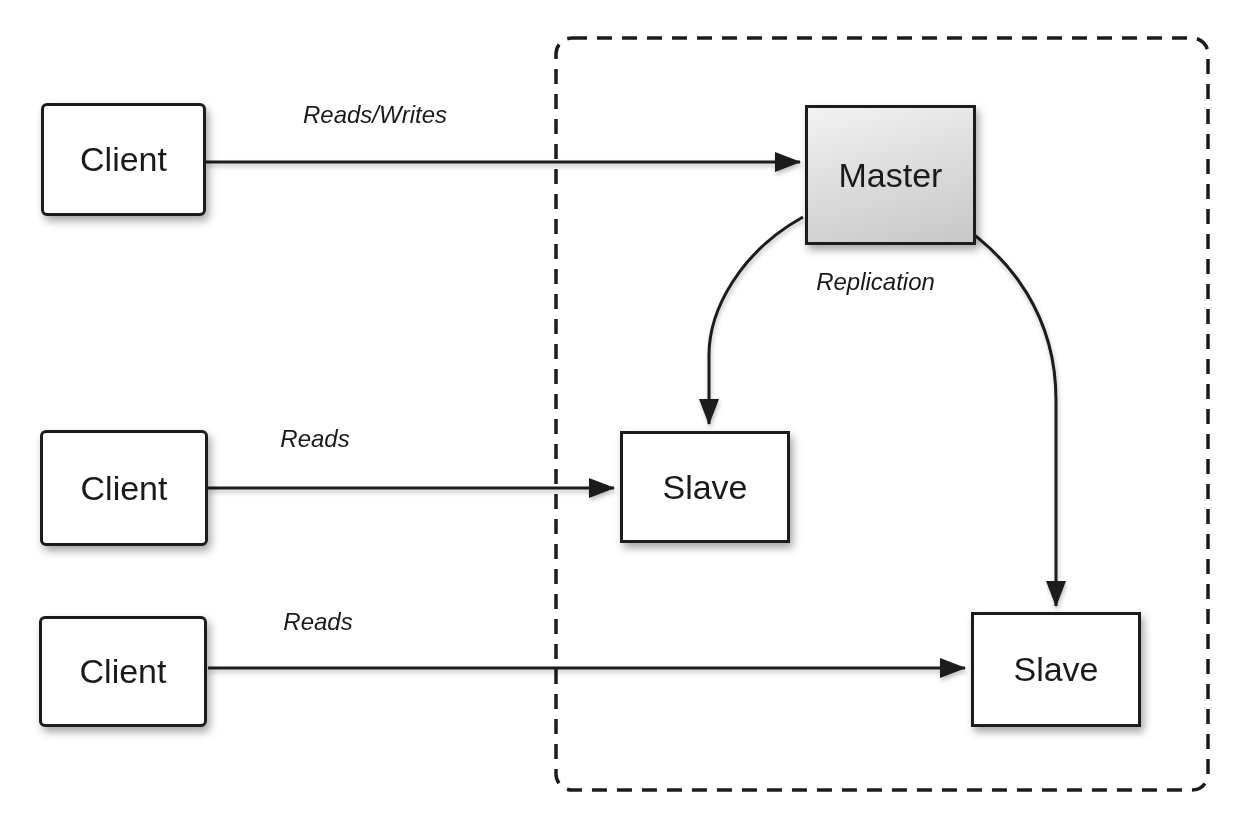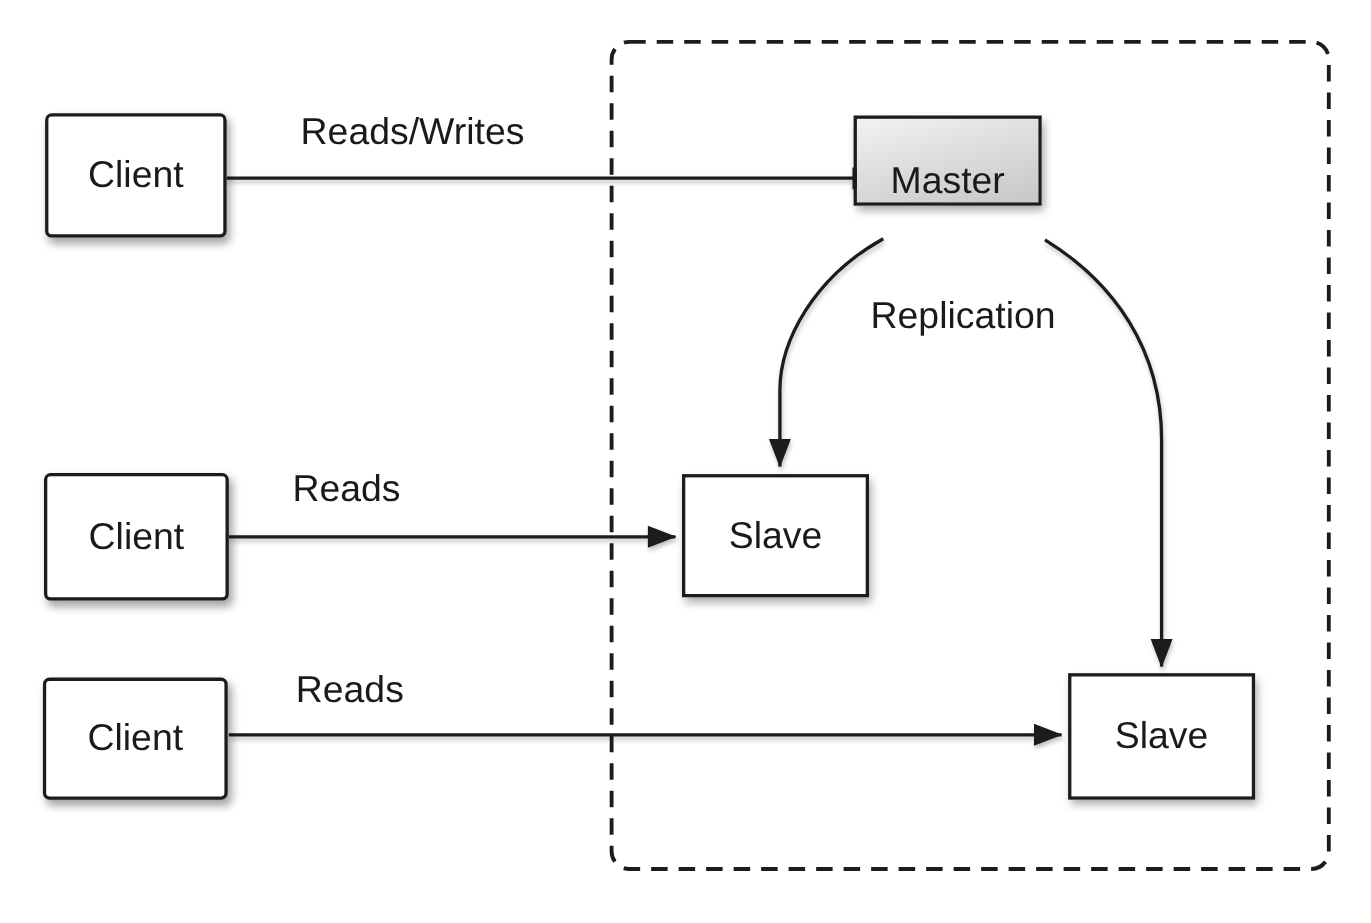--- a/index.html
+++ b/index.html
@@ -51,29 +51,30 @@
   .node-client {
     border-radius: 6px;
     border-width: 3.5px;
   }
   .node-master {
     background: linear-gradient(165deg, #f2f2f2 0%, #dedede 45%, #c7c7c7 100%);
   }
   .client-1 { left: 41px;  top: 103px; width: 165px; height: 113px; }
   .client-2 { left: 40px;  top: 430px; width: 168px; height: 116px; }
   .client-3 { left: 39px;  top: 616px; width: 168px; height: 111px; }
-  .master   { left: 776px; top: 105px; width: 171px; height: 82px; align-items: flex-end; }
+  .master   { left: 805px; top: 105px; width: 171px; height: 140px; }
   .slave-1  { left: 620px; top: 431px; width: 170px; height: 112px; }
   .slave-2  { left: 971px; top: 612px; width: 170px; height: 115px; }
   .edge-label {
     position: absolute;
-    font-size: 34px;
+    font-size: 24px;
     color: #1a1a1a;
     text-align: center;
     white-space: nowrap;
+    font-style: italic;
   }
   .label-reads-writes { left: 255px; top: 101px; width: 240px; }
   .label-reads-mid    { left: 255px; top: 425px; width: 120px; }
   .label-reads-bottom { left: 258px; top: 608px; width: 120px; }
   .label-replication  { left: 773px; top: 268px; width: 205px; }
 </style>
 </head>
 <body>
 
 <div class="canvas">

